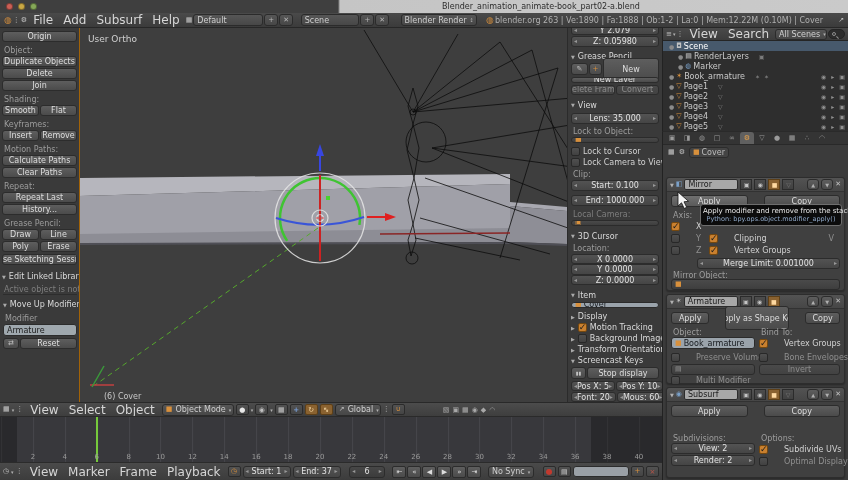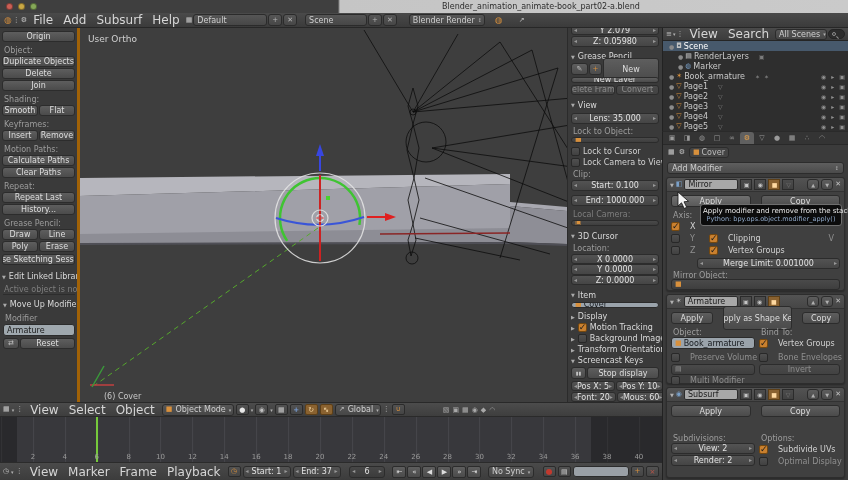--- a/index.html
+++ b/index.html
@@ -37,21 +37,21 @@
   .chip{display:flex;align-items:center;height:12px;background:linear-gradient(#565656,#474747);border:1px solid #2b2b2b;border-radius:3px;padding:0 3px;gap:3px;white-space:nowrap}
   .chip .x{color:#b5b5b5;font-size:7px}
   .dd{font-size:5px;color:#b0b0b0}
   
   #titlebar{left:0;top:0;width:848px;height:13px;background:linear-gradient(90deg,#3f3f3f 0,#3f3f3f 338px,#c5c5c5 340px,#cacaca 100%)}
   .tlight{position:absolute;top:3px;width:7px;height:7px;border-radius:50%;border:1px solid rgba(0,0,0,.35)}
   #title-text{position:absolute;left:442px;top:2px;font-size:8px;color:#2d2d2d;white-space:nowrap}
   
   #infobar{left:0;top:13px;width:848px;height:15px;background:linear-gradient(#4a4a4a,#3b3b3b);border-bottom:1px solid #272727;display:flex;align-items:center;gap:1px;padding:0 4px}
   
-  #toolshelf{left:0;top:28px;width:80px;height:374px;background:#3a3a3a;border-right:3px solid #a16207;padding:3px 2px 0;display:flex;flex-direction:column;overflow:hidden}
+  #toolshelf{left:0;top:28px;width:80px;height:374px;background:#3a3a3a;border-right:1px solid #a16207;padding:3px 2px 0;display:flex;flex-direction:column;overflow:hidden}
   #toolshelf .op{position:absolute;left:3px;right:2px;top:266px;border-top:1px solid #2d2d2d;padding-top:5px}
   
   #viewport{left:80px;top:28px;width:582px;height:374px;background:#3e3e3e;overflow:hidden}
   
   #npanel{left:567px;top:28px;width:95px;height:374px;background:#3a3a3a;border-left:1px solid #2b2b2b;padding:0 3px;display:flex;flex-direction:column;overflow:hidden}
   
   #outliner{left:662px;top:28px;width:186px;height:103px;background:#2e2e2e;border-left:1px solid #222;overflow:hidden}
   #ol-header{height:13px;background:linear-gradient(#4a4a4a,#3c3c3c);border-bottom:1px solid #252525;display:flex;align-items:center;gap:1px;padding:0 3px}
   .ol-row{height:10px;display:flex;align-items:center;gap:2px;padding:0 3px 0 6px;font-size:8px;color:#c9c9c9;white-space:nowrap}
   .ol-row.sel{background:#47596c;color:#fff}
@@ -71,21 +71,21 @@
   .bchip{display:flex;align-items:center;gap:2px;background:#444;border:1px solid #2c2c2c;border-radius:3px;height:11px;padding:0 3px;color:#bdbdbd}
   #addmod{position:absolute;left:4px;right:4px;top:30px;height:12px;display:flex;align-items:center;justify-content:space-between;padding:0 4px;background:linear-gradient(#5e5e5e,#4b4b4b);border:1px solid #2c2c2c;border-radius:3px}
   .mod{position:absolute;left:3px;right:3px;background:#404040;border:1px solid #2d2d2d;border-radius:3px;box-shadow:0 1px 2px rgba(0,0,0,.35)}
   .mod-hd{height:14px;display:flex;align-items:center;gap:2px;padding:0 3px;background:linear-gradient(#535353,#464646);border-bottom:1px solid #323232;border-radius:3px 3px 0 0;font-size:8px}
   .mod-hd::before{content:"▼";font-size:5px;color:#b2b2b2}
   .mod-name{width:54px;height:11px;background:#a8a8a8;border:1px solid #2c2c2c;border-radius:2px;color:#1b1b1b;display:flex;align-items:center;padding-left:3px;font-size:8px;flex:none}
   .tg{width:12px;height:11px;background:linear-gradient(#4c4c4c,#414141);border:1px solid #2b2b2b;display:flex;align-items:center;justify-content:center;font-size:6px;color:#c4c4c4;flex:none}
   .tg.hl{background:#8a6230;color:#ffd9a0;border-color:#5d3f17}
   .tg.dim{color:#787878}
   .sqb{width:12px;height:11px;flex:none}
-  .mrow{position:absolute;display:flex;align-items:center;gap:10px}
+  .mrow{position:absolute;display:flex;align-items:center;gap:16px}
   
   #tooltip{left:700px;top:204px;width:142px;background:rgba(10,10,10,.95);border:1px solid #6e6e6e;border-radius:3px;padding:2px 2px;text-align:center;z-index:40}
   #tooltip .l1{font-size:7px;color:#ececec;white-space:nowrap}
   #tooltip .l2{font-size:6.5px;color:#8fa8c8;white-space:nowrap}
   #cursor{left:677px;top:191px;z-index:50}
   
   #v3dheader{left:0;top:402px;width:662px;height:14px;background:linear-gradient(#4c4c4c,#3e3e3e);border-top:1px solid #292929;display:flex;align-items:center;gap:2px;padding:0 3px}
   .hicon{width:13px;height:11px;display:flex;align-items:center;justify-content:center;font-size:7px;color:#c0c0c0;background:linear-gradient(#525252,#444);border:1px solid #2b2b2b;border-radius:2px;flex:none}
   .hicon.press{background:#8a6230;color:#f3d4a0;border-color:#5d3f17}
   .rot45{transform:rotate(45deg)}
@@ -142,20 +142,21 @@
     <span class="chip">
         <span class="x">✕</span>
       </span>
     <span style="width:10px"></span>
     <span class="chip" style="width:76px">
       <span class="f1">Blender Render</span>
       <span class="dd">↕</span>
     </span>
     <span style="width:8px"></span>
     <span class="ic orange" style="font-size:9px">◍</span>
+    <span style="color:#b0b0b0;white-space:nowrap">blender.org 263 | Ve:1890 | Fa:1888 | Ob:1-2 | La:0 | Mem:12.22M (0.10M) | Cover</span>
     <span style="width:14px"></span>
     <span class="ic">↗</span>
   </div>
 
   <div id="toolshelf" class="abs">
     <div class="btn">Origin</div>
     <div class="sec-lbl mt4">Object:</div>
     <div class="btn mt1">Duplicate Objects</div>
     <div class="btn mt1">Delete</div>
     <div class="btn mt1">Join</div>
@@ -508,24 +509,20 @@
         <span class="ptab">◠</span>
       </div>
     <div id="pbread">
       <span class="ic">▦</span>
       <span class="ic">⚙</span>
       <span class="bchip">
         <span class="ic orange">■</span>
         <span>Cover</span>
       </span>
     </div>
-    <div id="addmod">
-      <span>Add Modifier</span>
-      <span class="dd">↕</span>
-    </div>
 
     <div class="mod" id="mod-mirror" style="top:45px;height:114px">
       <div class="mod-hd">
         <span class="ic blue">◧</span>
         <span class="mod-name">
             <span>Mirror</span>
           </span>
         <span class="tg">
             <span>▣</span>
           </span>

